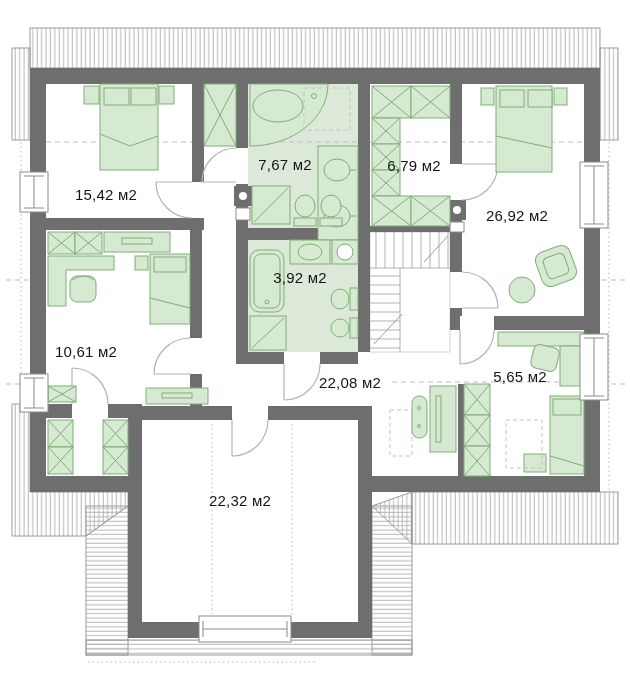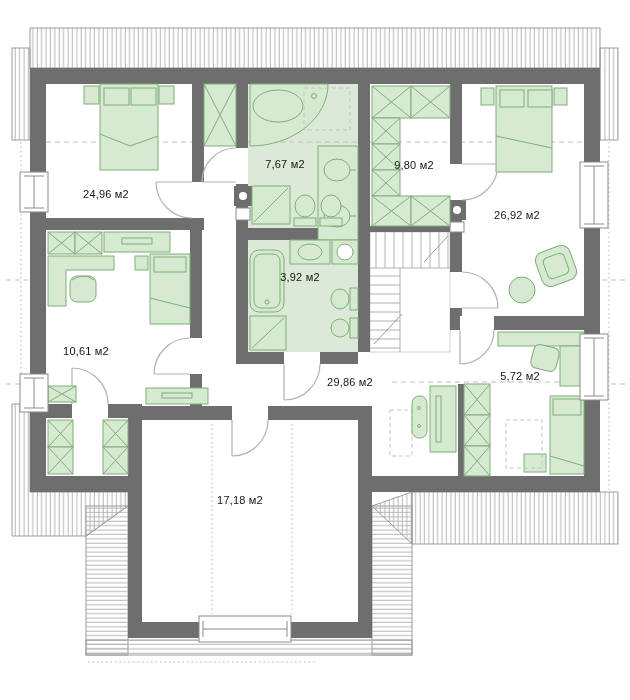--- a/index.html
+++ b/index.html
@@ -3,21 +3,21 @@
 <meta charset="utf-8">
 <style>
   :root{
     --wall:#6e6e6e; --ff:#d6e9d1; --fs:#7fae78; --bath:#dde9d8;
     --hatch:#aeaeae; --outline:#9c9c9c; --arc:#b3b3b3; --txt:#141414;
   }
   html,body{margin:0;padding:0;background:#ffffff;}
   .plan{position:relative;width:630px;height:700px;background:#ffffff;overflow:hidden;
         font-family:"Liberation Sans",sans-serif;}
   .plan svg{position:absolute;left:0;top:0;}
-  .room-label{position:absolute;transform:translate(-50%,-50%);font-size:11px;
+  .room-label{position:absolute;transform:translate(-50%,-50%);font-size:15px;
         color:var(--txt);white-space:nowrap;letter-spacing:.2px;}
   .w{fill:var(--wall);stroke:none;}
   .f{fill:var(--ff);stroke:var(--fs);stroke-width:1;}
   .fn{fill:none;stroke:var(--fs);stroke-width:1;}
   .floor{fill:var(--bath);stroke:none;}
   .arc{fill:none;stroke:var(--arc);stroke-width:1.2;}
   .ghost{fill:none;stroke:#c3c3c3;stroke-width:1;stroke-dasharray:4 3;}
   .dash{stroke:#bdbdbd;stroke-width:1;stroke-dasharray:5 4;fill:none;}
   .dot{stroke:#b5b5b5;stroke-width:1;stroke-dasharray:1.5 3;fill:none;}
   .win{fill:#ffffff;stroke:#8a8a8a;stroke-width:1;}
@@ -260,22 +260,22 @@
     <path class="winl" d="M34,378 V408 M24,378 H44 M24,408 H44"></path>
     <rect class="win" x="580" y="162" width="28" height="66"></rect>
     <path class="winl" d="M594,166 V224 M584,166 H604 M584,224 H604"></path>
     <rect class="win" x="580" y="334" width="28" height="66"></rect>
     <path class="winl" d="M594,338 V396 M584,338 H604 M584,396 H604"></path>
     <rect class="win" x="199" y="616" width="92" height="26"></rect>
     <path class="winl" d="M203,629 H287 M203,621 V637 M287,621 V637"></path>
   </g>
 </svg>
 
-  <span class="room-label" style="left:106px;top:194px">24,96 м2</span>
+  <span class="room-label" style="left:106px;top:194px">15,42 м2</span>
   <span class="room-label" style="left:285px;top:164px">7,67 м2</span>
-  <span class="room-label" style="left:414px;top:165px">9,80 м2</span>
+  <span class="room-label" style="left:414px;top:165px">6,79 м2</span>
   <span class="room-label" style="left:517px;top:215px">26,92 м2</span>
   <span class="room-label" style="left:300px;top:277px">3,92 м2</span>
   <span class="room-label" style="left:86px;top:351px">10,61 м2</span>
-  <span class="room-label" style="left:350px;top:382px">29,86 м2</span>
-  <span class="room-label" style="left:520px;top:376px">5,72 м2</span>
-  <span class="room-label" style="left:240px;top:500px">17,18 м2</span>
+  <span class="room-label" style="left:350px;top:382px">22,08 м2</span>
+  <span class="room-label" style="left:520px;top:376px">5,65 м2</span>
+  <span class="room-label" style="left:240px;top:500px">22,32 м2</span>
 </div>
 
 </body></html>

